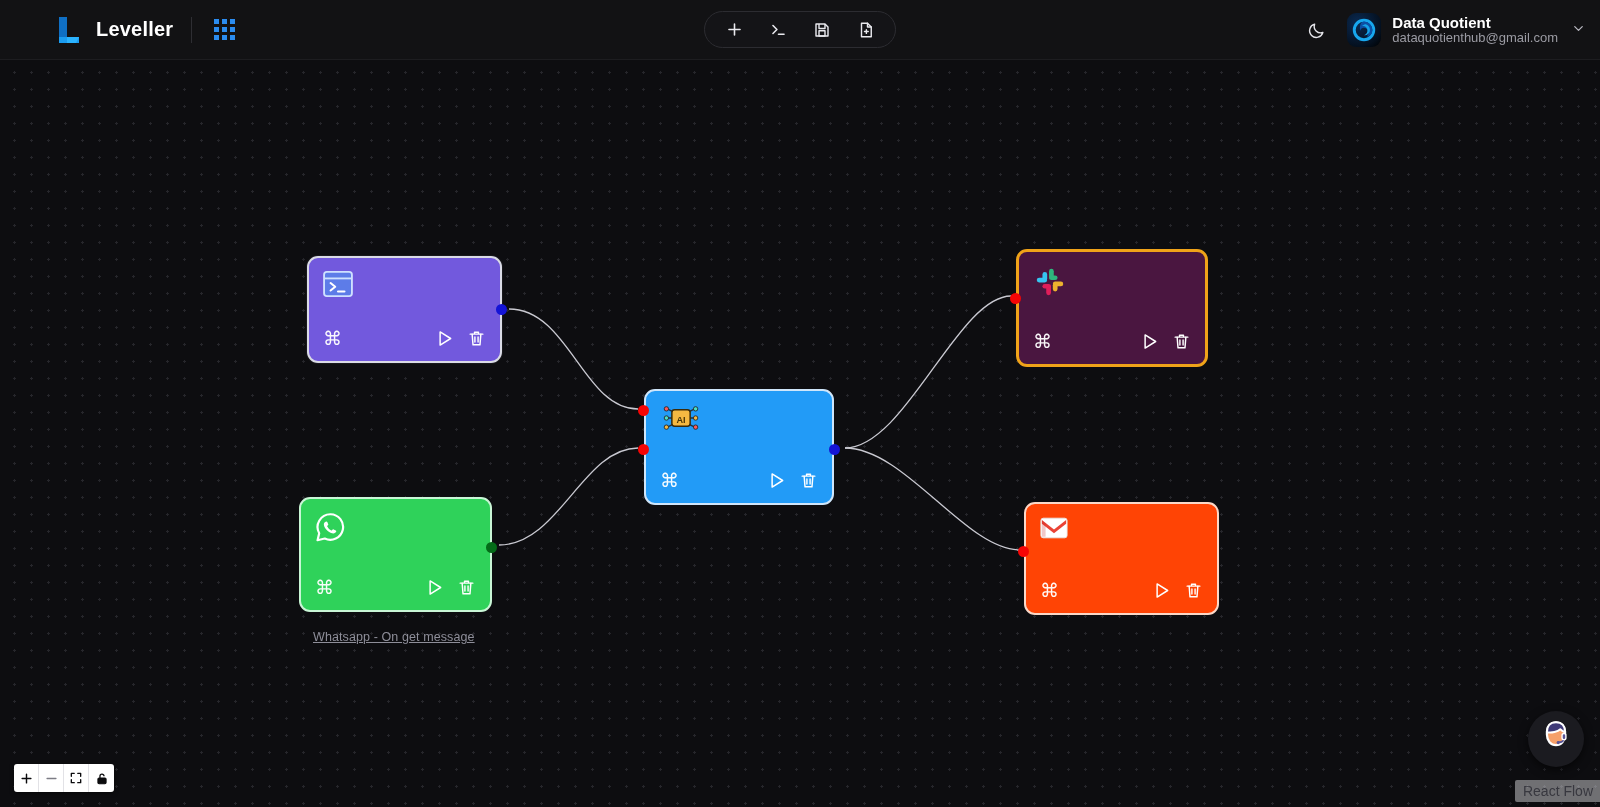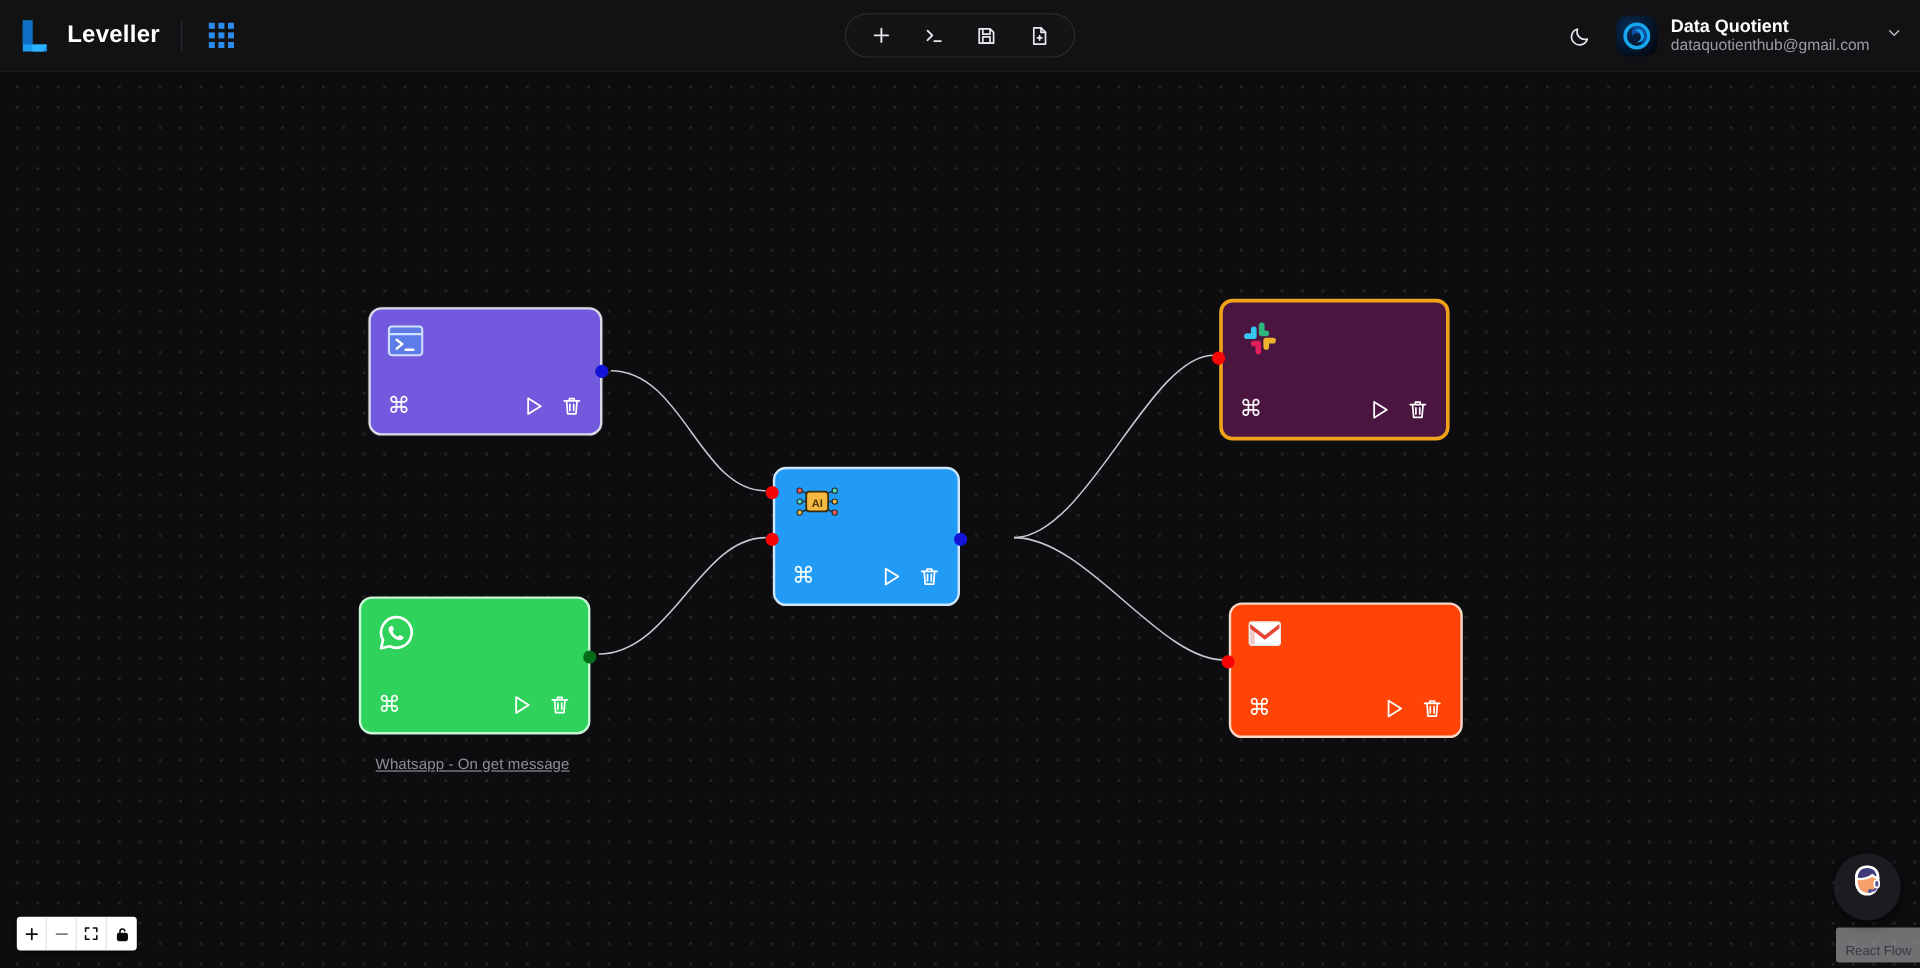--- a/index.html
+++ b/index.html
@@ -18,20 +18,21 @@
   }
 
   
   #topbar {
     position: absolute; top: 0; left: 0;
     width: 1600px; height: 60px;
     background: #121214;
     border-bottom: 1px solid #1d1d20;
     display: flex; align-items: center;
     z-index: 40;
+    padding-left: 40px;
   }
   .brand-zone {
     display: flex; align-items: center; gap: 14px;
     padding-left: 16px;
   }
   .brand-logo { width: 26px; height: 30px; display: block; }
   .brand-name {
     font-size: 20px; font-weight: bold; color: #ffffff;
     letter-spacing: .2px;
   }
@@ -137,21 +138,21 @@
   .handle.tgt-red   { background: #f50505; }
 
   
   #node-terminal {
     left: 307px; top: 196px; width: 195px; height: 107px;
     background: #7259dd;
     border: 2px solid #dadbe6;
     box-shadow: 0 0 0 1px rgba(255,255,255,.05);
   }
   #node-ai {
-    left: 644px; top: 329px; width: 156px; height: 116px;
+    left: 644px; top: 329px; width: 190px; height: 116px;
     background: #229bf7;
     border: 2px solid #cfe6fb;
   }
   #node-slack {
     left: 1016px; top: 189px; width: 192px; height: 118px;
     background: #4a1640;
     border: 3px solid #f0a319;
   }
   #node-whatsapp {
     left: 299px; top: 437px; width: 193px; height: 115px;
@@ -178,21 +179,21 @@
     cursor: pointer; border-right: 1px solid #e2e2e6;
     color: #0b0b0d;
   }
   .ctl:last-child { border-right: none; }
   .ctl svg { display: block; }
 
   
   #attribution {
     position: absolute; right: 0; bottom: 5px;
     background: #e8e8ec; color: #6c6c78;
-    font-size: 11px; padding: 14px 7px 3px 8px;
+    font-size: 14px; padding: 3px 7px 3px 8px;
     border-radius: 2px 0 0 2px; z-index: 34;
     opacity: .45;
     margin-top: 25px;
   }
   #chat-bubble {
     position: absolute; right: 16px; bottom: 40px;
     width: 56px; height: 56px; border-radius: 50%;
     background: #1b1b20;
     display: flex; align-items: center; justify-content: center;
     cursor: pointer; z-index: 36;

